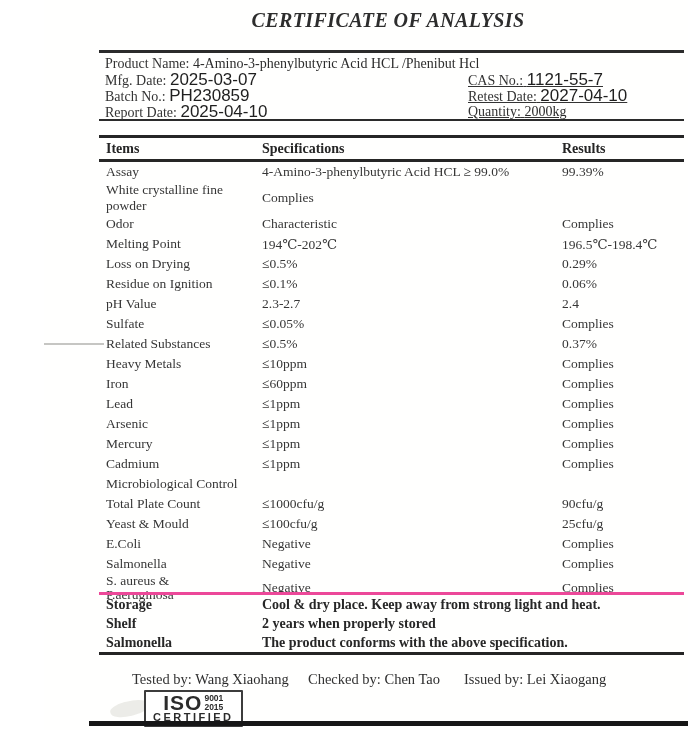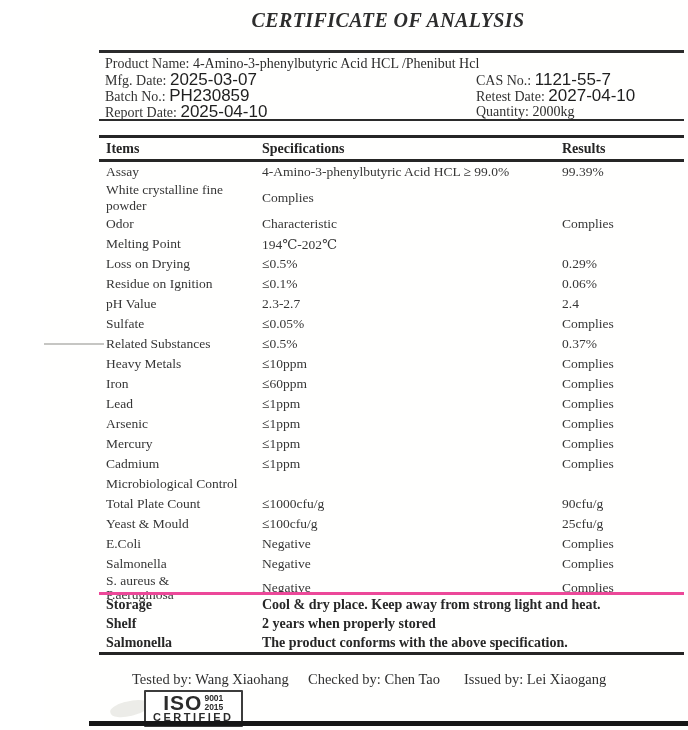--- a/index.html
+++ b/index.html
@@ -14,21 +14,21 @@
     font-size:20px; font-weight:bold; font-style:italic; letter-spacing:.4px;
     color:#2d2d2d;
   }
   
   .info {
     position:absolute; left:55px; top:50px; width:585px; height:71px;
     border-top:3px solid #2b2b2b; border-bottom:2px solid #2b2b2b;
     padding:3px 0 8px 6px; box-sizing:border-box;
   }
   .info-row { position:relative; height:16px; line-height:16px; font-size:14px; white-space:nowrap; }
-  .info-right { position:absolute; left:371px; top:0; }
+  .info-right { position:absolute; left:363px; top:0;text-decoration:underline; }
   .lbl { color:#333; }
   .val-sans { font-family:"Liberation Sans","DejaVu Sans",sans-serif; font-size:17px; color:#1f1f1f; }
   .val-serif { font-size:14px; color:#2c2c2c; }
   
   .coa { position:absolute; left:55px; top:135px; width:585px; }
   .thead {
     display:grid; grid-template-columns:156px 300px 1fr; padding-left:7px;
     border-top:3px solid #262626; border-bottom:3px solid #262626;
     height:21px; align-items:center; font-weight:bold; font-size:14px; color:#252525;
   }
@@ -126,20 +126,21 @@
 
     <div class="trow">
       <span class="cell-item">Odor</span>
       <span class="cell-spec">Characteristic</span>
       <span class="cell-result">Complies</span>
     </div>
 
     <div class="trow">
       <span class="cell-item">Melting Point</span>
       <span class="cell-spec">194℃-202℃</span>
+      <span class="cell-result">196.5℃-198.4℃</span>
     </div>
 
     <div class="trow">
       <span class="cell-item">Loss on Drying</span>
       <span class="cell-spec">≤0.5%</span>
       <span class="cell-result">0.29%</span>
     </div>
 
     <div class="trow">
       <span class="cell-item">Residue on Ignition</span>

